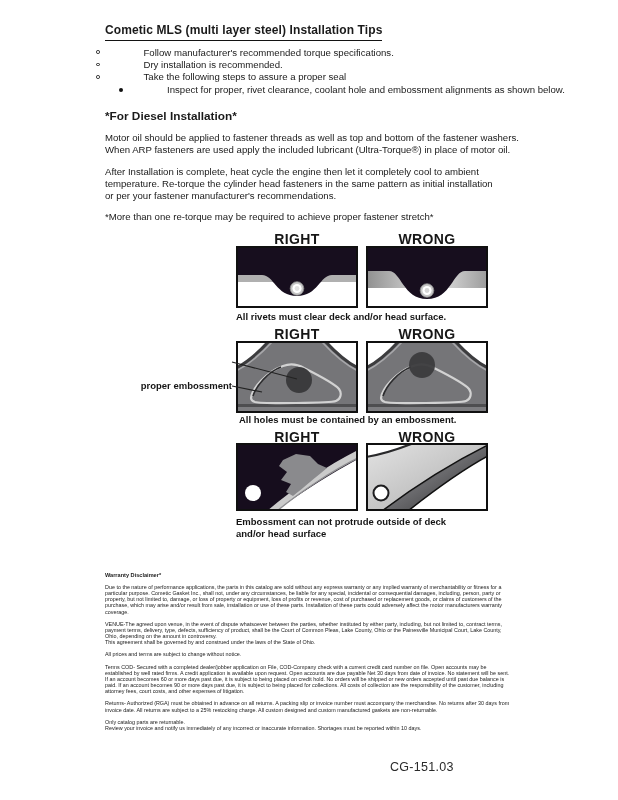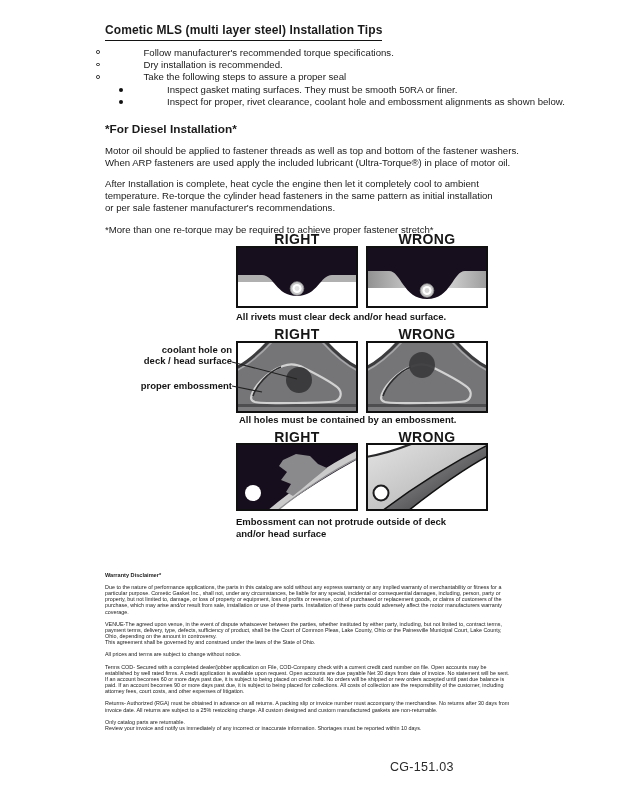--- a/index.html
+++ b/index.html
@@ -70,33 +70,29 @@
       <div class="row">
         <span class="marker-o"></span>
         <span>Dry installation is recommended.</span>
       </div>
       <div class="row">
         <span class="marker-o"></span>
         <span>Take the following steps to assure a proper seal</span>
       </div>
       <div class="row sub">
         <span class="marker-dot"></span>
-        <span>Inspect gasket mating surfaces.  They must be smooth 50RA or finer.</span>
-      </div>
-      <div class="row sub">
-        <span class="marker-dot"></span>
         <span>Inspect for proper, rivet clearance, coolant hole and embossment alignments as shown below.</span>
       </div>
     </div>
     <div class="diesel-h">*For Diesel Installation*</div>
     <div class="para">Motor oil should be applied to fastener threads as well as top and bottom of the fastener washers.
 When ARP fasteners are used apply the included lubricant (Ultra-Torque®) in place of motor oil.</div>
     <div class="para">After Installation is complete, heat cycle the engine then let it completely cool to ambient
 temperature. Re-torque the cylinder head fasteners in the same pattern as initial installation
-or per sale fastener manufacturer's recommendations.</div>
+or per your fastener manufacturer's recommendations.</div>
     <div class="para">*More than one re-torque may be required to achieve proper fastener stretch*</div>
   </div>
 
   <div class="dg-h" style="left:236px; top:231px;">RIGHT</div>
   <div class="dg-h" style="left:366px; top:231px;">WRONG</div>
 
   <div class="dg" style="left:236px; top:246px;">
     <svg width="122" height="62" viewBox="0 0 122 62">
       <rect width="122" height="62" fill="#ffffff"></rect>
       <rect y="29" width="122" height="7" fill="#b0b0b0"></rect>
@@ -129,22 +125,20 @@
       </g>
       <rect x="1" y="1" width="120" height="60" fill="none" stroke="#101010" stroke-width="2"></rect>
     </svg>
   </div>
 
   <div class="cap" style="left:236px; top:311px;">All rivets must clear deck and/or head surface.</div>
 
   <div class="dg-h" style="left:236px; top:326px;">RIGHT</div>
   <div class="dg-h" style="left:366px; top:326px;">WRONG</div>
 
-  <div class="lbl" style="left:100px; top:344px;">coolant hole on
-deck / head surface</div>
   <div class="lbl" style="left:100px; top:380px;">proper embossment</div>
 
   <div class="dg" style="left:236px; top:341px;">
     <svg width="122" height="72" viewBox="0 0 122 72">
       <rect width="122" height="72" fill="#757578"></rect>
       <rect y="63" width="122" height="3" fill="#4e4e50"></rect>
       <rect y="66" width="122" height="6" fill="#7d7d80"></rect>
       <path d="M0,0 H33 C22,12 10,22 0,27 Z" fill="#ffffff"></path>
       <path d="M33,0 C22,12 10,22 0,27" stroke="#3c3c3e" stroke-width="3" fill="none"></path>
       <path d="M36,1 C25,13 12,24 0,30" stroke="#a8a8ab" stroke-width="1.6" fill="none"></path>

